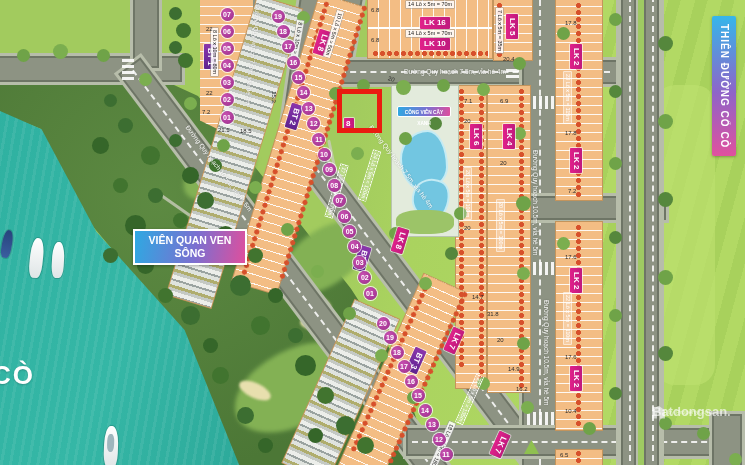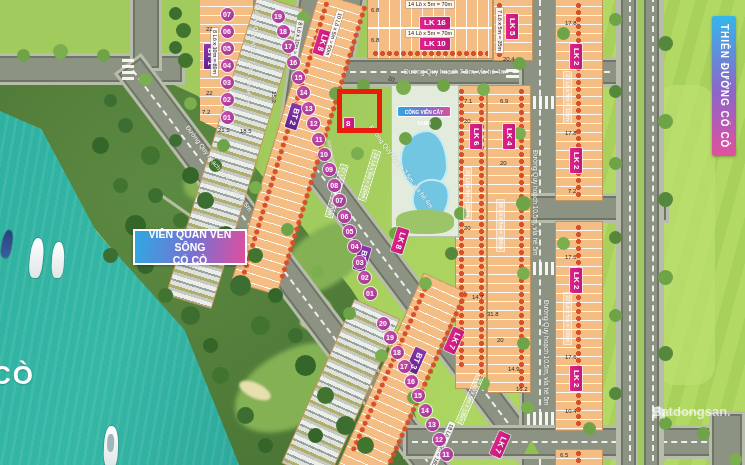--- a/index.html
+++ b/index.html
@@ -353,21 +353,20 @@
       <span class="meas" style="left: 472px; top: 294px;">14.7</span>
       <span class="meas" style="left: 487px; top: 311px;">31.8</span>
       <span class="meas" style="left: 497px; top: 337px;">20</span>
       <span class="meas" style="left: 508px; top: 366px;">14.9</span>
       <span class="meas" style="left: 516px; top: 386px;">16.2</span>
       <span class="meas" style="left: 388px; top: 76px; transform: rotate(17deg);">20</span>
     </div>
 
   <div class="banner riverside">
     <span style="position:static">VIÊN QUAN VEN SÔNG</span>
-    <span style="position:static">CỔ CÒ</span>
   </div>
   <div class="banner paradise">THIÊN ĐƯỜNG CỔ CÒ</div>
   <div class="banner parklab">CÔNG VIÊN CÂY XANH</div>
 
   <div class="highlight"></div>
 
   <div class="wm">
     <span class="logo"></span>
     <span class="nm">Batdongsan.</span>
     <span class="sub">by PropertyGuru</span>

